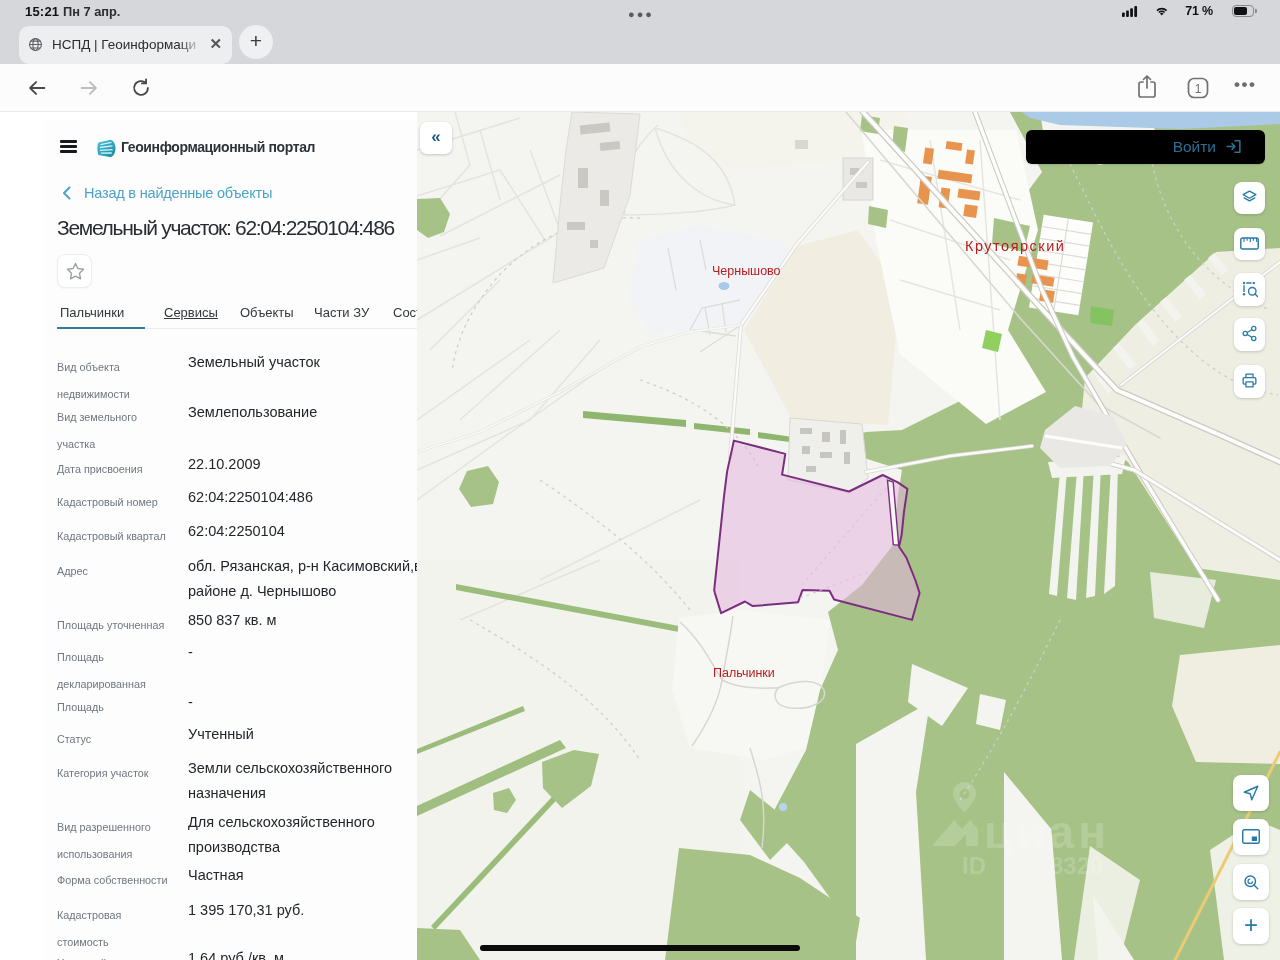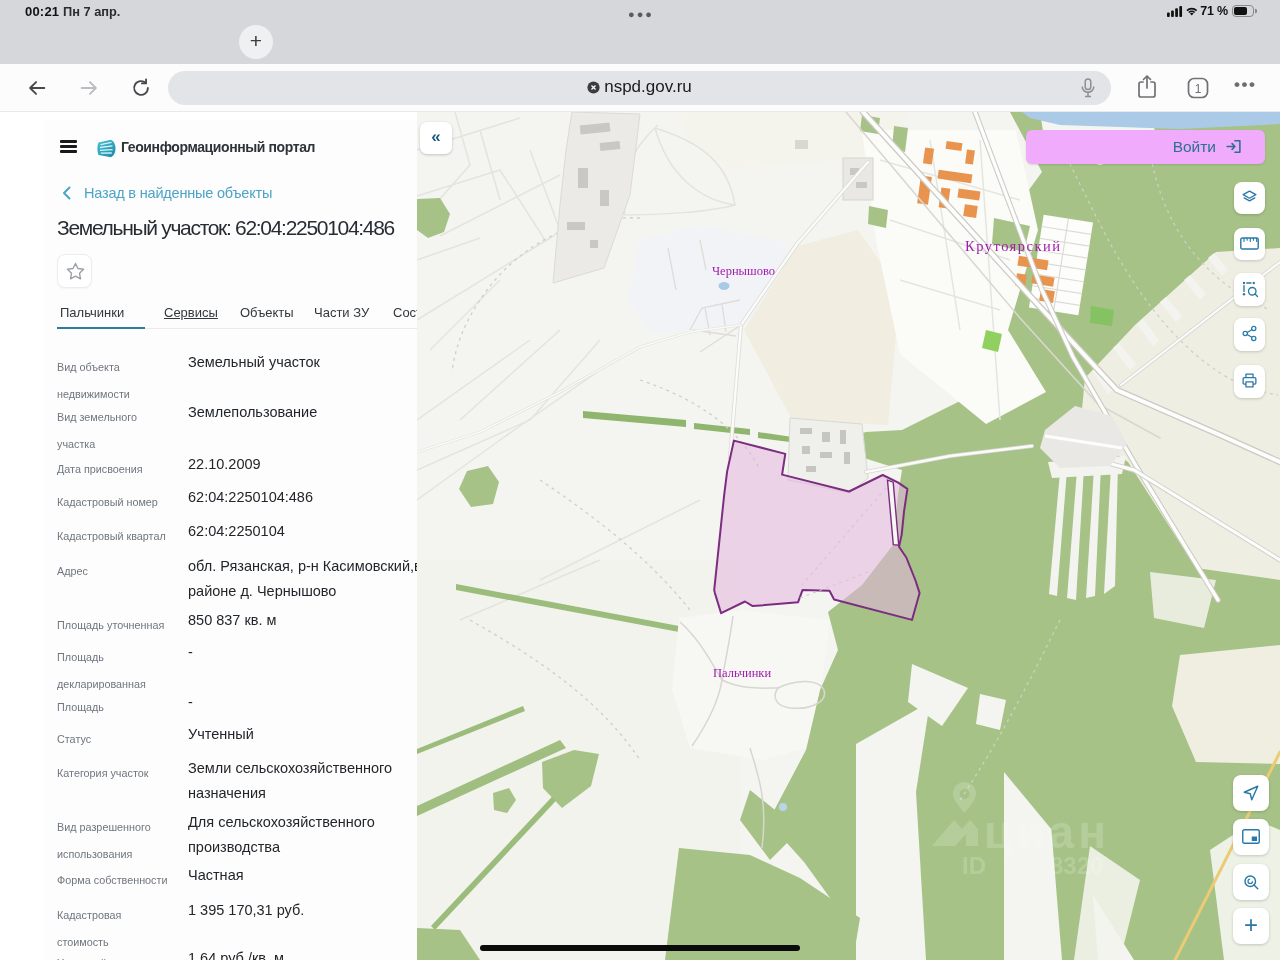--- a/index.html
+++ b/index.html
@@ -4,21 +4,21 @@
 <style>
 * { margin:0; padding:0; box-sizing:border-box; }
 html,body { width:1280px; height:960px; overflow:hidden; font-family:"Liberation Sans", sans-serif; }
 #app { position:relative; width:1280px; height:960px; background:#fff; }
 
 #chrome { position:absolute; left:0; top:0; width:1280px; height:112px; background:#d5d7db; }
 #statusbar { position:absolute; left:0; top:0; width:1280px; height:22px; font-size:13px; color:#111; }
 #st-time { position:absolute; left:25px; top:4px; font-weight:bold; letter-spacing:.2px; }
 #st-date { position:absolute; left:63px; top:4px; font-weight:bold; font-size:12.8px; color:#2c2c2e; }
 #st-dots { position:absolute; left:628px; top:8px; color:#5b5b5e; font-size:11px; letter-spacing:2px; }
-#st-right { position:absolute; right:23px; top:3px; height:16px; display:flex; align-items:center; gap:2px; }
+#st-right { position:absolute; right:23px; top:3px; height:16px; display:flex; align-items:center; gap:17px; }
 #st-pct { font-weight:bold; font-size:12.5px; letter-spacing:-0.2px; color:#111; margin-right:2px; }
 
 #tabrow { position:absolute; left:0; top:22px; width:1280px; height:42px; }
 #tab { position:absolute; left:19px; top:4px; width:213px; height:38px; background:#eceef0; border-radius:10px; }
 #tab-globe { position:absolute; left:9px; top:11px; }
 #tab-title { position:absolute; left:33px; top:11px; font-size:13.5px; color:#2c2c2e; width:150px; overflow:hidden; white-space:nowrap; -webkit-mask-image:linear-gradient(90deg,#000 85%,transparent); }
 #tab-x { position:absolute; right:10px; top:9px; font-size:15px; color:#55555a; font-weight:bold;}
 #tab-plus { position:absolute; left:239px; top:3px; width:34px; height:34px; background:#eff0f2; border-radius:50%; color:#3c3c40; font-size:21px; font-weight:300; text-align:center; line-height:32px; }
 
 #toolbar { position:absolute; left:0; top:64px; width:1280px; height:48px; background:#fcfcfd; border-bottom:1px solid #e9e9eb; }
@@ -46,24 +46,24 @@
 #tabs-arrow:after { content:"\25B8"; position:absolute; left:6px; top:4px; color:#2e7d98; font-size:13px; }
 
 .row { position:absolute; left:0; width:417px; }
 .row .lb { position:absolute; left:13px; top:4px; width:118px; font-size:10.8px; line-height:27px; color:#6f7680; }
 .row .vl { position:absolute; left:144px; top:0; width:240px; font-size:14.5px; line-height:25px; color:#22262b; }
 
 #map { position:absolute; left:417px; top:112px; width:863px; height:848px; background:#f4f5f0; }
 #map svg.base { position:absolute; left:0; top:0; }
 .mbtn { position:absolute; background:#fff; border-radius:8px; box-shadow:0 1px 3px rgba(0,0,0,.18); }
 #collapse { position:absolute; left:3px; top:10px; width:32px; height:32px; background:#fff; border-radius:7px; box-shadow:0 1px 3px rgba(0,0,0,.2); color:#1e5a7e; font-weight:bold; font-size:17px; text-align:center; line-height:30px; }
-#login { position:absolute; left:609px; top:18px; width:239px; height:34px; background:#f0abfc; border-radius:6px; box-shadow:0 1px 2px rgba(0,0,0,.12); }
+#login { position:absolute; left:609px; top:18px; width:239px; height:34px; background:#000000; border-radius:6px; box-shadow:0 1px 2px rgba(0,0,0,.12); }
 #login span { position:absolute; right:49px; top:8px; font-size:15.5px; color:#2b6f94; }
 #login svg { position:absolute; right:23px; top:8px; }
-.maplabel { position:absolute; color:#a21caf;font-family:Liberation Serif, serif; }
+.maplabel { position:absolute; color:#b91c1c; }
 #homebar { position:absolute; left:480px; top:945px; width:320px; height:6px; background:#0b0b0b; border-radius:3px; }
 </style>
 </head>
 <body>
 <div id="app">
 
   <div id="sidebar">
     <div id="burger">
         <div></div>
         <div></div>
@@ -423,21 +423,21 @@
           <circle cx="11" cy="11" r="7"></circle>
           <path d="M16 16 L21 21" stroke-linecap="round"></path>
           <path d="M11 8 a3 3 0 1 0 3 3" stroke-width="1.6"></path>
         </svg>
     </div>
     <div class="mbtn" style="left:816px; top:796px; width:36px; height:36px; color:#2878a8; font-size:24px; font-weight:300; text-align:center; line-height:33px;">+</div>
   </div>
 
   <div id="chrome">
     <div id="statusbar">
-      <span id="st-time">00:21</span>
+      <span id="st-time">15:21</span>
         <span id="st-date">Пн 7 апр.</span>
       <span id="st-dots">●●●</span>
       <div id="st-right">
         <svg width="15.5" height="11" viewBox="0 0 17 12">
             <g fill="#111">
               <rect x="0" y="7" width="3" height="5" rx="1"></rect>
               <rect x="4.5" y="5" width="3" height="7" rx="1"></rect>
               <rect x="9" y="2.5" width="3" height="9.5" rx="1"></rect>
               <rect x="13.5" y="0" width="3" height="12" rx="1"></rect>
             </g>
@@ -451,43 +451,42 @@
           </svg>
         <span id="st-pct">71 %</span>
         <svg width="25" height="12" viewBox="0 0 25 12">
             <rect x="0.5" y="0.5" width="21" height="11" rx="3.5" fill="none" stroke="#8a8a8e"></rect>
             <rect x="2" y="2" width="13" height="8" rx="2" fill="#111"></rect>
             <path d="M23 3.8 v4.4 a2.2 2.2 0 0 0 0 -4.4" fill="#8a8a8e"></path>
           </svg>
       </div>
     </div>
     <div id="tabrow">
+      <div id="tab">
+        <svg id="tab-globe" width="15" height="15" viewBox="0 0 24 24" fill="none" stroke="#5f6368" stroke-width="1.8">
+            <circle cx="12" cy="12" r="9.5"></circle>
+            <ellipse cx="12" cy="12" rx="4.2" ry="9.5"></ellipse>
+            <path d="M2.5 12 h19 M4 6.5 h16 M4 17.5 h16"></path>
+          </svg>
+        <span id="tab-title">НСПД | Геоинформаци</span>
+        <span id="tab-x">✕</span>
+      </div>
       <div id="tab-plus">+</div>
     </div>
     <div id="toolbar">
       <svg class="tb-ic" style="left:26px;" width="22" height="22" viewBox="0 0 24 24" fill="none" stroke="#48484c" stroke-width="2" stroke-linecap="round" stroke-linejoin="round">
           <path d="M20 12 H5 M11 5.5 L4.5 12 L11 18.5"></path>
         </svg>
       <svg class="tb-ic" style="left:78px;" width="22" height="22" viewBox="0 0 24 24" fill="none" stroke="#bcbdc1" stroke-width="2" stroke-linecap="round" stroke-linejoin="round">
           <path d="M4 12 H19 M13 5.5 L19.5 12 L13 18.5"></path>
         </svg>
       <svg class="tb-ic" style="left:130px;" width="22" height="22" viewBox="0 0 24 24" fill="none" stroke="#48484c" stroke-width="2" stroke-linecap="round">
           <path d="M19.5 12 a7.5 7.5 0 1 1 -2.2 -5.3"></path>
           <path d="M17.5 2.5 v4.5 h-4.5" stroke-linejoin="round"></path>
         </svg>
-      <div id="urlbar">
-        <span id="urltxt"><svg width="13" height="13" viewBox="0 0 16 16" style="vertical-align:-1.5px; margin-right:4px;">
-              <circle cx="8" cy="8" r="7.5" fill="#3c3c40"></circle>
-              <path d="M5.5 5.5 L10.5 10.5 M10.5 5.5 L5.5 10.5" stroke="#fff" stroke-width="1.6"></path>
-            </svg>nspd.gov.ru</span>
-        <svg id="urlmic" width="14" height="20" viewBox="0 0 14 20" fill="none" stroke="#8e8e93" stroke-width="1.5">
-            <rect x="4.2" y="1" width="5.6" height="10.5" rx="2.8"></rect>
-            <path d="M1.2 8.5 a5.8 5.8 0 0 0 11.6 0 M7 14.8 V18 M4 18.5 h6"></path>
-          </svg>
-      </div>
       <svg class="tb-ic" style="left:1136px; top:10px;" width="22" height="26" viewBox="0 0 22 26" fill="none" stroke="#707075" stroke-width="1.7" stroke-linecap="round" stroke-linejoin="round">
           <path d="M7 8 H5 a2 2 0 0 0 -2 2 v11 a2 2 0 0 0 2 2 h12 a2 2 0 0 0 2 -2 V10 a2 2 0 0 0 -2 -2 h-2"></path>
           <path d="M11 14 V2.5 M7.5 5.5 L11 2 L14.5 5.5"></path>
         </svg>
       <svg class="tb-ic" style="left:1186px; top:12px;" width="24" height="24" viewBox="0 0 24 24" fill="none" stroke="#707075" stroke-width="1.7">
           <rect x="2.5" y="2.5" width="19" height="19" rx="5.5"></rect>
           <text x="12" y="16.5" font-size="12" fill="#707075" stroke="none" text-anchor="middle" font-family="Liberation Sans">1</text>
         </svg>
       <div class="tb-ic" style="left:1234px; top:11px; color:#6d6d72; font-size:17px; letter-spacing:1.5px; font-weight:bold;">•••</div>
     </div>

